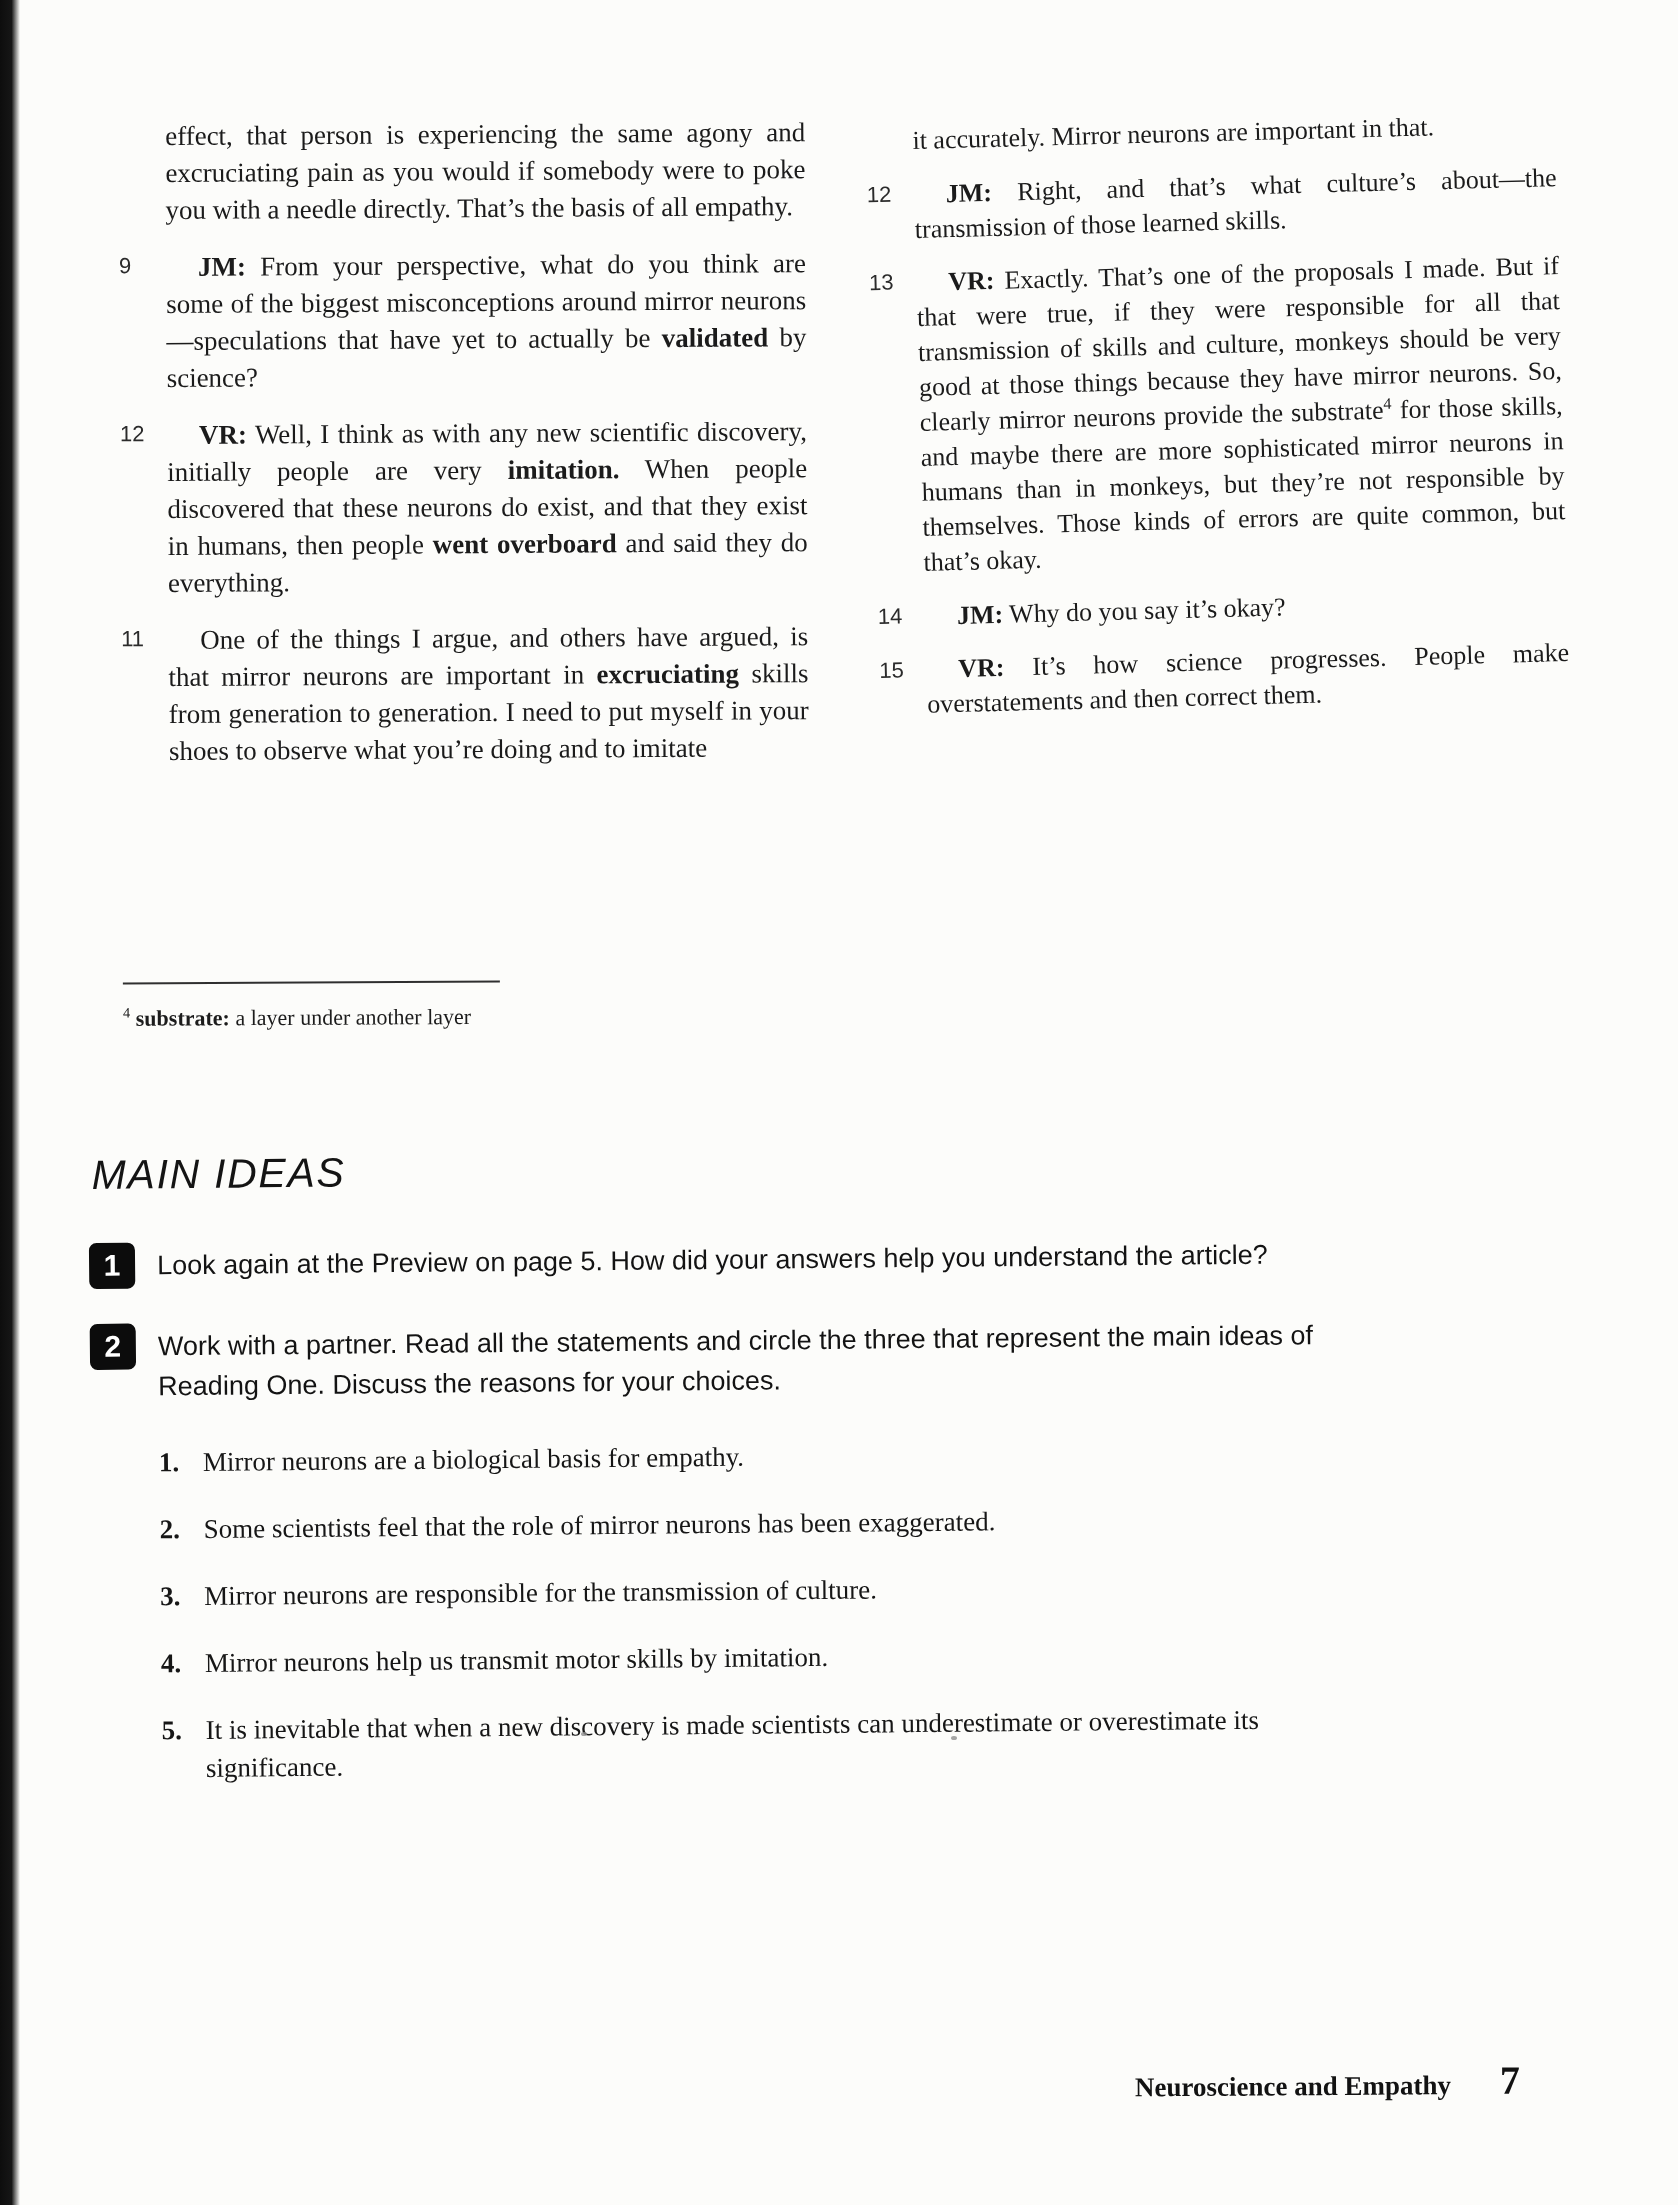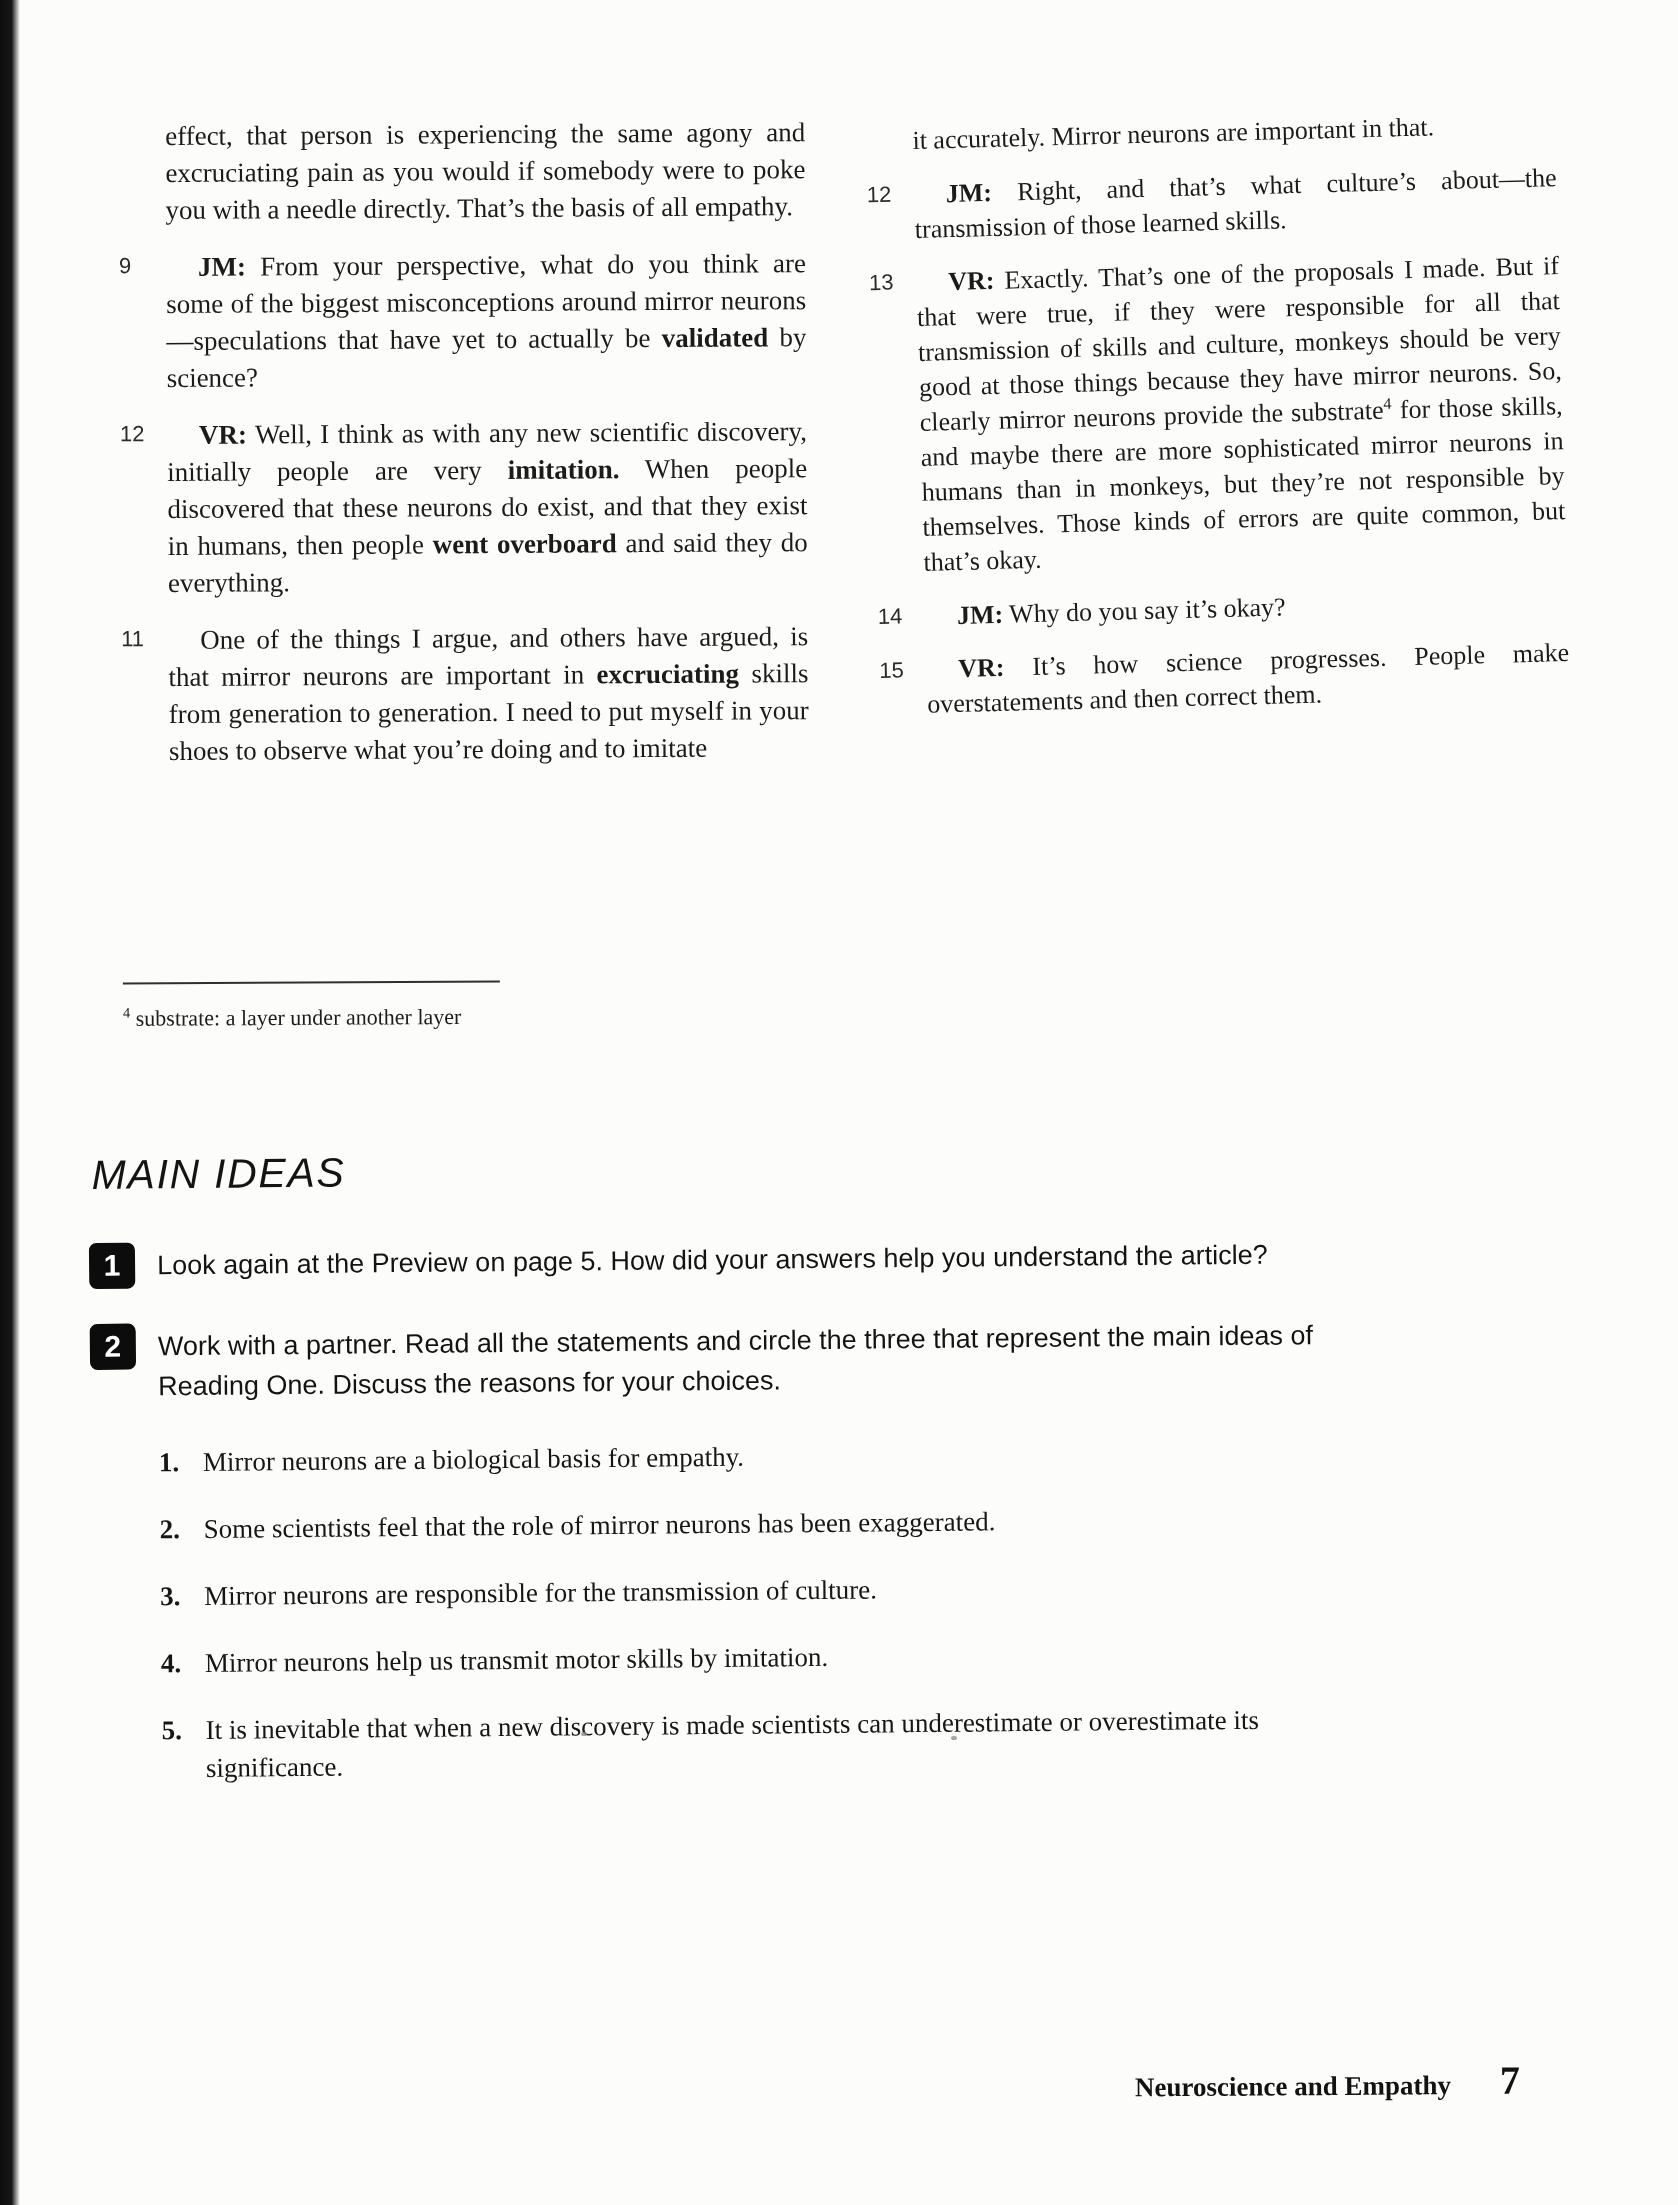--- a/index.html
+++ b/index.html
@@ -42,21 +42,21 @@
   .col-right .para-text { font-size: 26px; line-height: 35px; }
   .para.indent .para-text { text-indent: 32px; }
   .para-text strong { font-weight: bold; }
   .para-text sup { font-size: 0.62em; line-height: 0; }
 
   
   .footnote { position: absolute; left: 123px; top: 981px; width: 557px; transform: rotate(-0.3deg); }
   .footnote-rule { width: 377px; border-top: 2.5px solid #2f2f2f; margin-bottom: 20px; }
   .footnote-text { margin: 0; font-family: "Liberation Serif", serif; font-size: 22px; color: #1c1c1c; }
   .footnote-text sup { font-size: 14.4px; }
-  .footnote-text strong { font-weight: normal; }
+  .footnote-text strong { font-weight: bold; }
 
   
   .main-ideas { position: absolute; left: 88px; top: 1152px; width: 1418px; transform: rotate(-0.55deg); transform-origin: top left; }
   .mi-heading {
     margin: 0 0 44px 3.4px;
     font-family: "Liberation Sans", sans-serif;
     font-style: italic; font-weight: normal;
     font-size: 41px; letter-spacing: 1.7px;
     color: #141414;
   }

